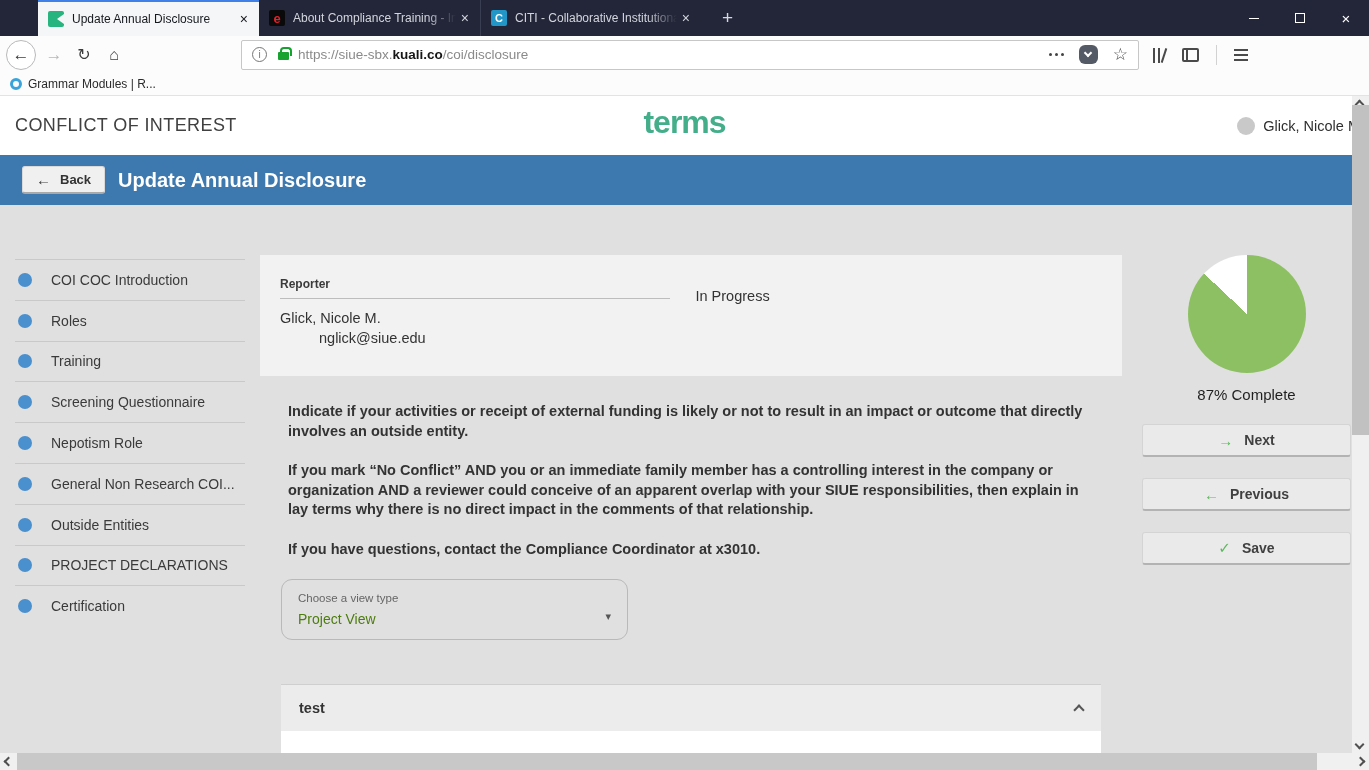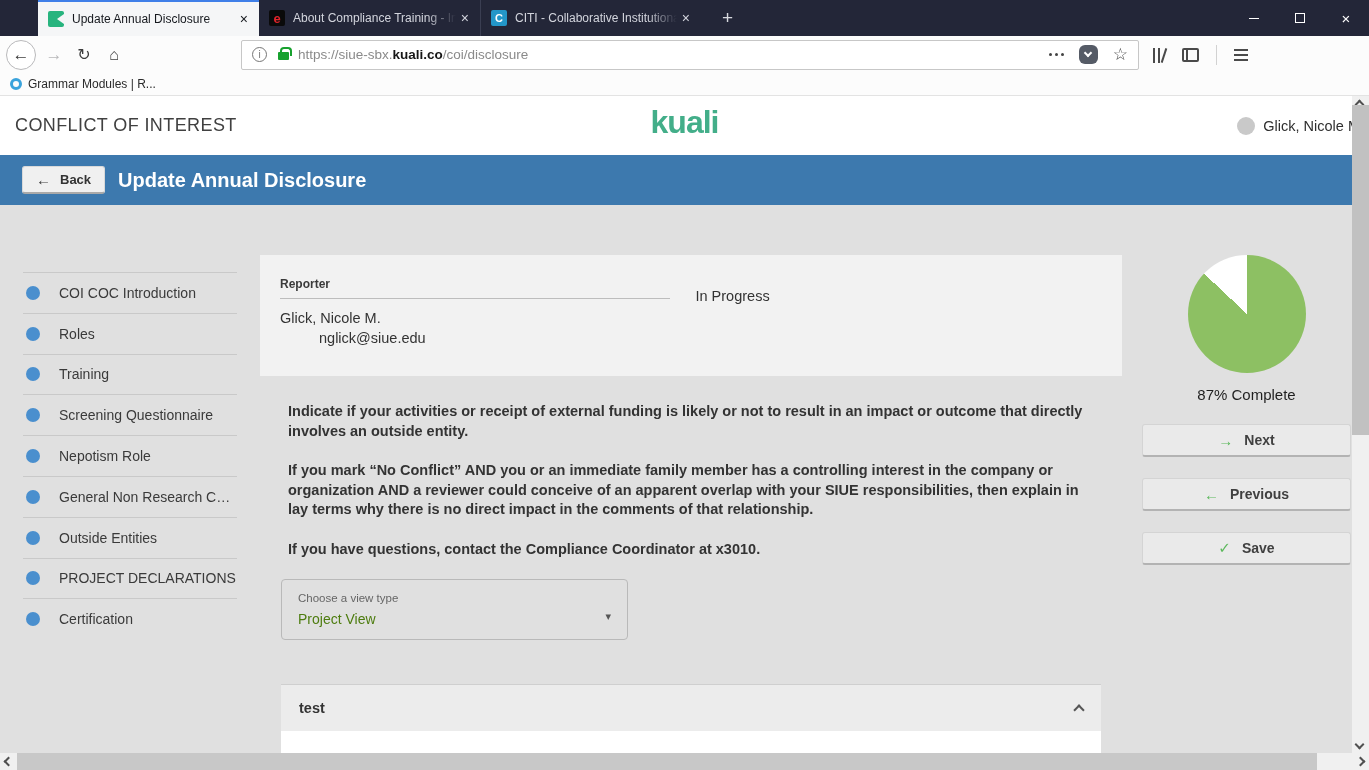--- a/index.html
+++ b/index.html
@@ -69,32 +69,32 @@
 
   
   .banner { height:50px; background:#3d79ae; display:flex; align-items:center; }
   .back-button { margin-left:22px; background:#f0f0f0; border:1px solid #d9d9d9; border-bottom:2px solid #a9a9a9; border-radius:3px; padding:4px 13px; display:flex; align-items:center; gap:9px; font-size:13px; font-weight:700; color:#333; cursor:pointer; }
   .back-arrow { font-size:15px; font-weight:400; color:#3c3c3c; }
   .banner-title { color:#fff; font-size:20px; font-weight:700; margin-left:13px; }
 
   
   .content { position:relative; height:548px; background:#e0e0e0; overflow:hidden; }
 
-  .sidebar { position:absolute; left:0; top:67px; width:260px; padding:0 23px; }
+  .sidebar { position:absolute; left:0; top:54px; width:260px; padding:0 15px; }
   .side-item { display:flex; align-items:center; gap:19px; height:40.8px; border-top:1px solid #c9c9c9; cursor:pointer; }
   .dot { width:14px; height:14px; border-radius:50%; background:#4a8fce; flex:none; margin-left:3px; }
   .side-label { font-size:14px; color:#3a3a3a; white-space:nowrap; overflow:hidden; text-overflow:ellipsis; }
 
   .main { position:absolute; left:260px; top:50px; width:862px; }
   .info-block { background:#f2f2f2; padding:22px 37px 28px 20px; display:grid; grid-template-columns:1fr 1fr; column-gap:26px; }
   .field-label { font-size:12px; font-weight:700; color:#3b3b3b; padding-bottom:7px; border-bottom:1px solid #bdbdbd; }
   .field-value { font-size:14.5px; color:#333; margin-top:9px; line-height:20px; }
   .paragraphs { padding:26px 38px 0 28px; }
   .paragraphs p { font-size:14.5px; font-weight:700; color:#333; line-height:19.5px; margin-bottom:20px; }
-  .view-select { margin:8px 0 0 21px; width:347px; border:1px solid #b9b9b9; border-radius:4px; padding:12px 16px; position:relative; cursor:pointer; }
+  .view-select { margin:8px 0 0 21px; width:347px; border:1px solid #b9b9b9; border-radius:11px; padding:12px 16px; position:relative; cursor:pointer; }
   .vs-label { font-size:11.5px; color:#666; }
   .vs-value { font-size:14px; color:#4d7c0f; margin-top:7px; }
   .vs-caret { position:absolute; right:16px; bottom:16px; font-size:11px; color:#555; }
   .section { margin:44px 0 0 21px; width:820px; border-top:1px solid #cfcfcf; }
   .section-header { background:#ececec; height:46px; display:flex; align-items:center; justify-content:space-between; padding:0 18px; cursor:pointer; }
   .section-title { font-size:14.5px; font-weight:700; color:#333; }
   .chev-up { width:8px; height:8px; border-left:2px solid #555; border-top:2px solid #555; transform:rotate(45deg); margin-top:4px; }
   .section-body { background:#fff; padding:32px 0 20px 30px; display:grid; grid-template-columns:259px 263px 1fr; }
 
   .rail { position:absolute; left:1142px; top:50px; width:209px; }
@@ -188,21 +188,21 @@
     </div>
   </div>
 
   <div class="bookmarks">
     <span class="bm-icon"></span>
     <span class="bm-label">Grammar Modules | R...</span>
   </div>
 
   <div class="page-header">
     <span class="app-title">CONFLICT OF INTEREST</span>
-    <span class="logo">kuali</span>
+    <span class="logo">terms</span>
     <span class="user-chip">
       <span class="avatar"></span>
       <span class="user-name">Glick, Nicole M.</span>
     </span>
   </div>
 
   <div class="banner">
     <div class="back-button">
       <span class="back-arrow">←</span>
       <span>Back</span>

